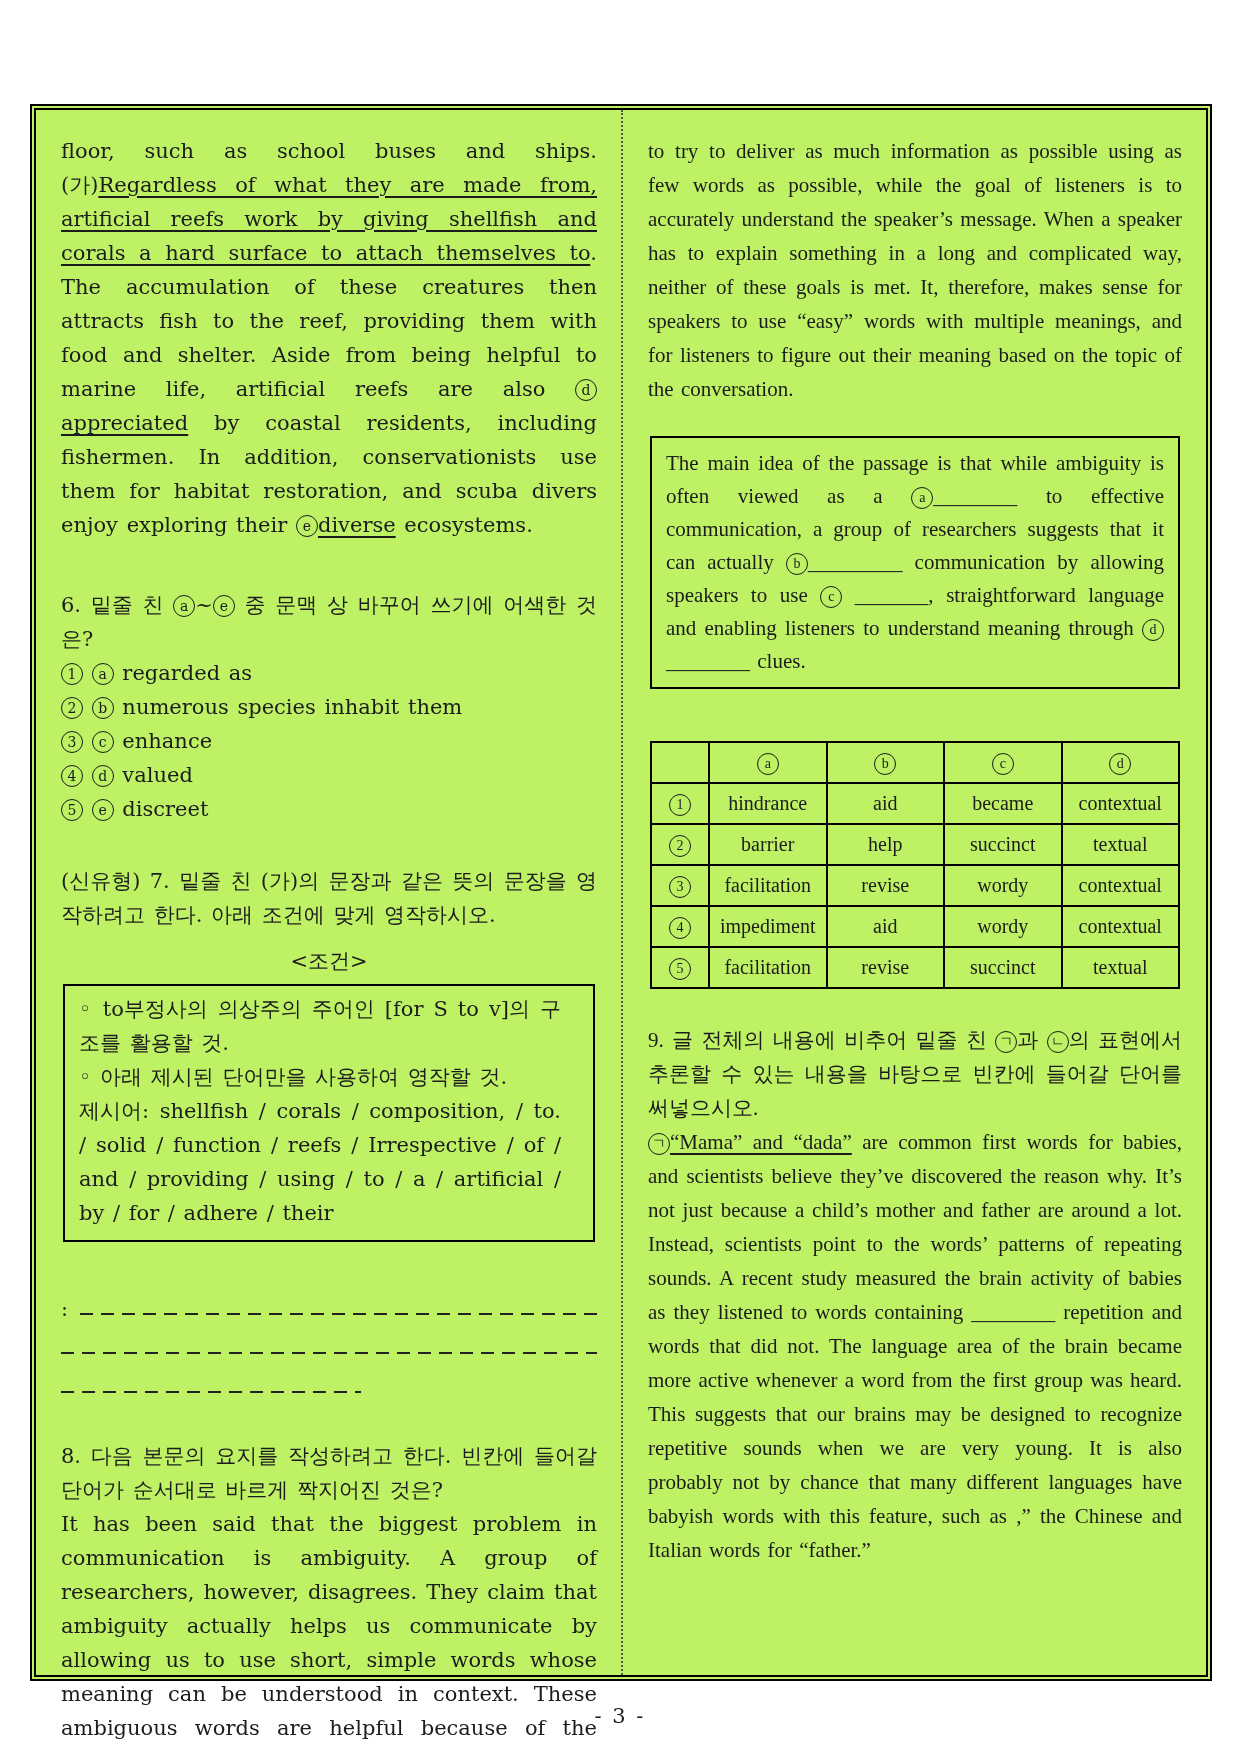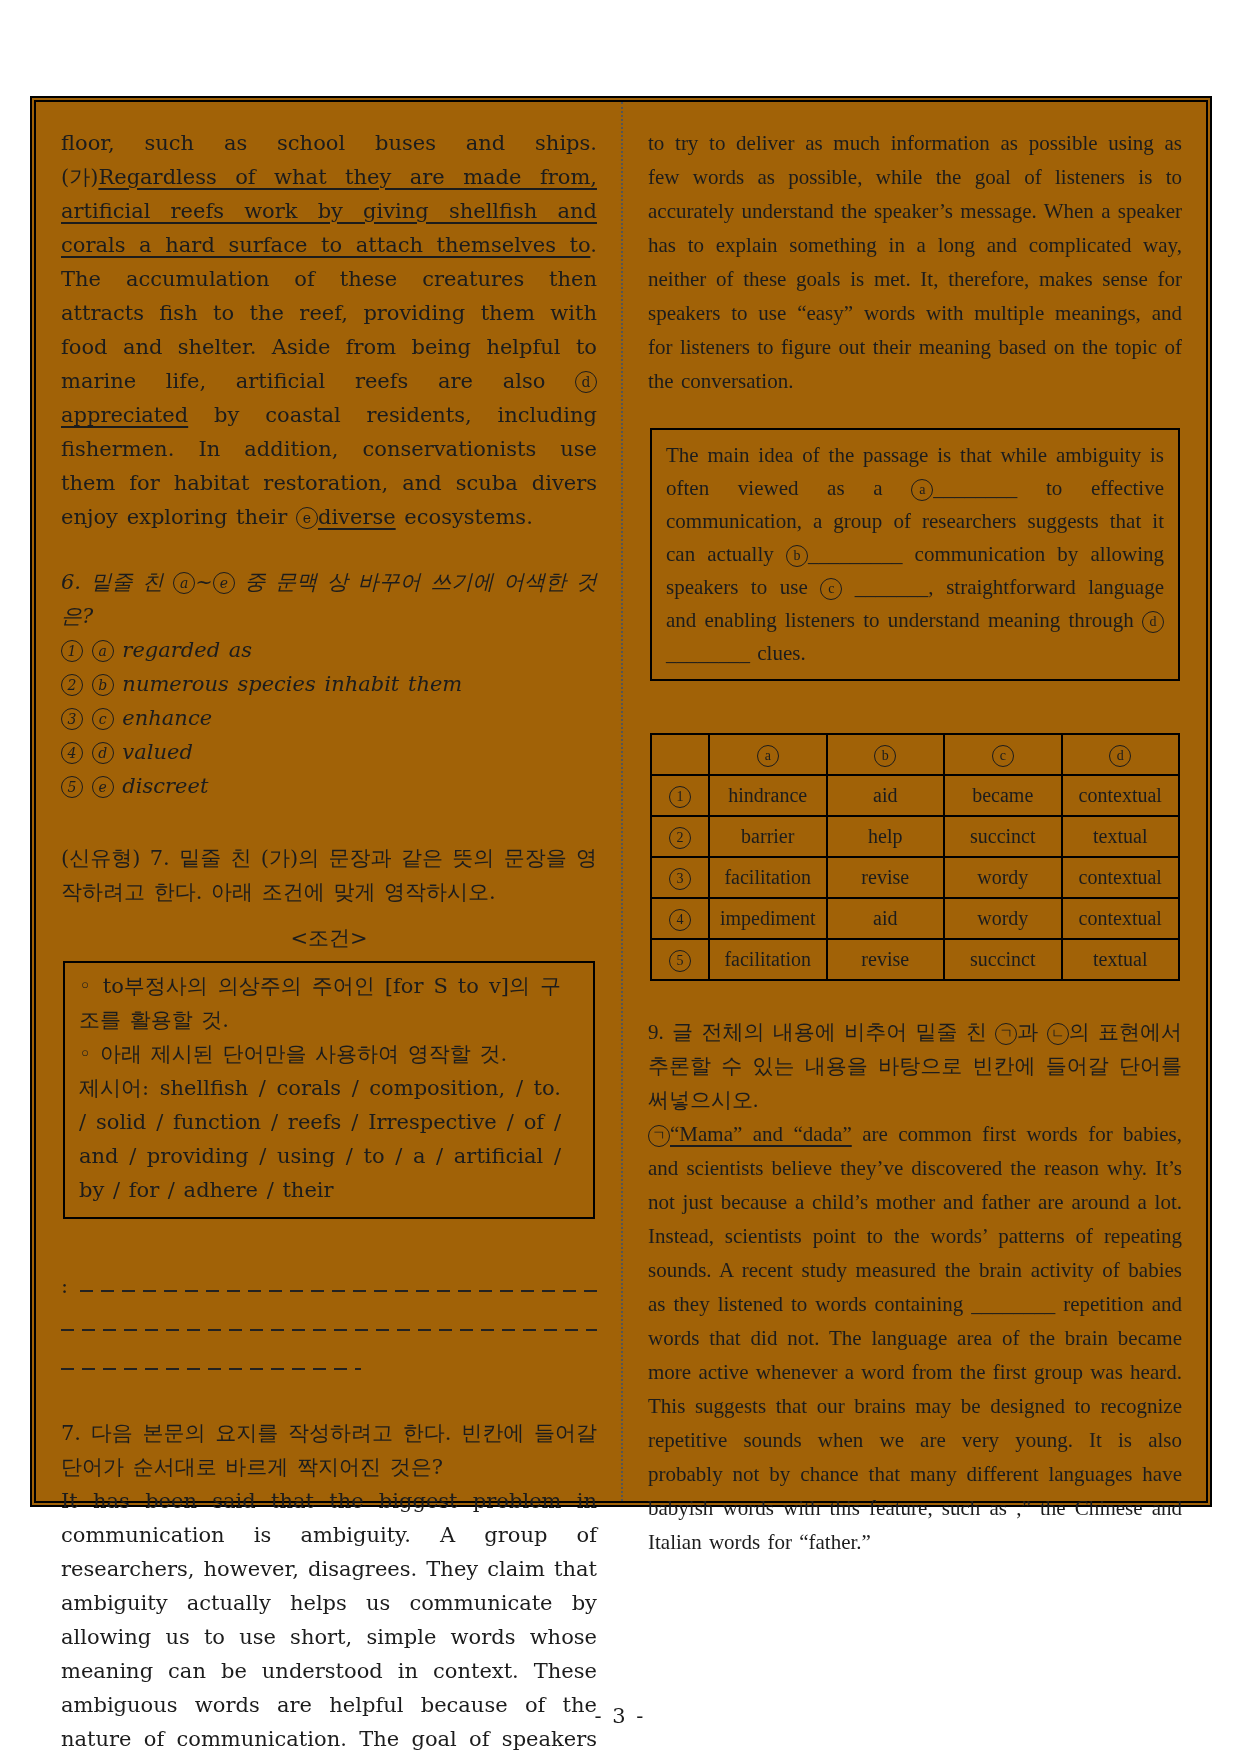--- a/index.html
+++ b/index.html
@@ -2,37 +2,37 @@
 <html><head>
 <meta charset="utf-8">
 <style>
   html,body{margin:0;padding:0;}
   body{
     width:1240px;height:1752px;background:#ffffff;position:relative;overflow:hidden;
     font-family:"DejaVu Serif","Liberation Serif",serif;color:#1c1c1c;
     -webkit-font-smoothing:antialiased;
   }
   .frame{
-    position:absolute;left:30px;top:96px;width:1182px;height:1411px;
-    border:6px double #000;box-sizing:border-box;display:flex;background:#a16207;
+    position:absolute;left:30px;top:104px;width:1182px;height:1577px;
+    border:6px double #000;box-sizing:border-box;display:flex;background:#bef264;
   }
   .col{width:50%;box-sizing:border-box;padding:24px 24px 0 25px;}
   .col.right{border-left:2px dotted #555;font-family:Liberation Serif, serif;}
   .body{
     font-size:21px;line-height:34px;margin:0;text-align:justify;
     word-spacing:2px;
   }
   .u{text-decoration:underline;text-underline-offset:4px;text-decoration-thickness:1.5px;}
   .circ{
     display:inline-block;width:22px;height:22px;line-height:20px;box-sizing:border-box;
     border:1.5px solid #1c1c1c;border-radius:50%;text-align:center;
     font-size:14px;vertical-align:1px;word-spacing:0;letter-spacing:0;
   }
   
-  .sec-q6{margin-top:31px;font-style:italic;}
+  .sec-q6{margin-top:46px;}
   .opt{line-height:34px;text-align:left;}
   .sec-q7{margin-top:38px;}
   .cond-label{text-align:center;margin-top:12px;}
   .cond-box{border:2px solid #000;padding:6px 32px 10px 14px;margin:6px 2px 0 2px;}
   .ans-area{margin-top:40px;}
   .ans-row{display:flex;align-items:flex-end;height:39px;}
   .colon{font-size:21px;line-height:24px;margin-right:12px;}
   .dash{
     height:2px;flex:1;margin-bottom:6px;
     background:repeating-linear-gradient(90deg,#222 0 13px,transparent 13px 21px);
@@ -91,21 +91,21 @@
           <div class="ans-row">
             <div class="dash"></div>
           </div>
           <div class="ans-row">
             <div class="dash short"></div>
           </div>
         </div>
       </section>
 
       <section class="sec-q8">
-        <p class="body">7. 다음 본문의 요지를 작성하려고 한다. 빈칸에 들어갈 단어가 순서대로 바르게 짝지어진 것은?</p>
+        <p class="body">8. 다음 본문의 요지를 작성하려고 한다. 빈칸에 들어갈 단어가 순서대로 바르게 짝지어진 것은?</p>
         <p class="body">It has been said that the biggest problem in communication is ambiguity. A group of researchers, however, disagrees. They claim that ambiguity actually helps us communicate by allowing us to use short, simple words whose meaning can be understood in context. These ambiguous words are helpful because of the nature of communication. The goal of speakers is</p>
       </section>
     </div>
 
     <div class="col right">
       <p class="body">to try to deliver as much information as possible using as few words as possible, while the goal of listeners is to accurately understand the speaker’s message. When a speaker has to explain something in a long and complicated way, neither of these goals is met. It, therefore, makes sense for speakers to use “easy” words with multiple meanings, and for listeners to figure out their meaning based on the topic of the conversation.</p>
 
       <div class="sum-box">
         <p class="body">The main idea of the passage is that while ambiguity is often viewed as a <span class="circ">a</span>________ to effective communication, a group of researchers suggests that it can actually <span class="circ">b</span>_________ communication by allowing speakers to use <span class="circ">c</span> _______, straightforward language and enabling listeners to understand meaning through <span class="circ">d</span> ________ clues.</p>
       </div>

